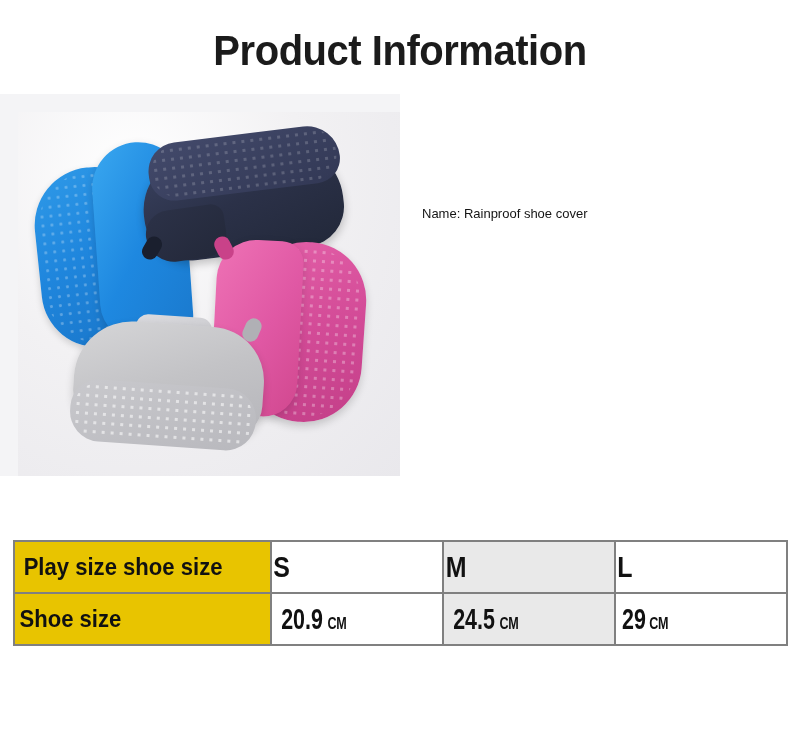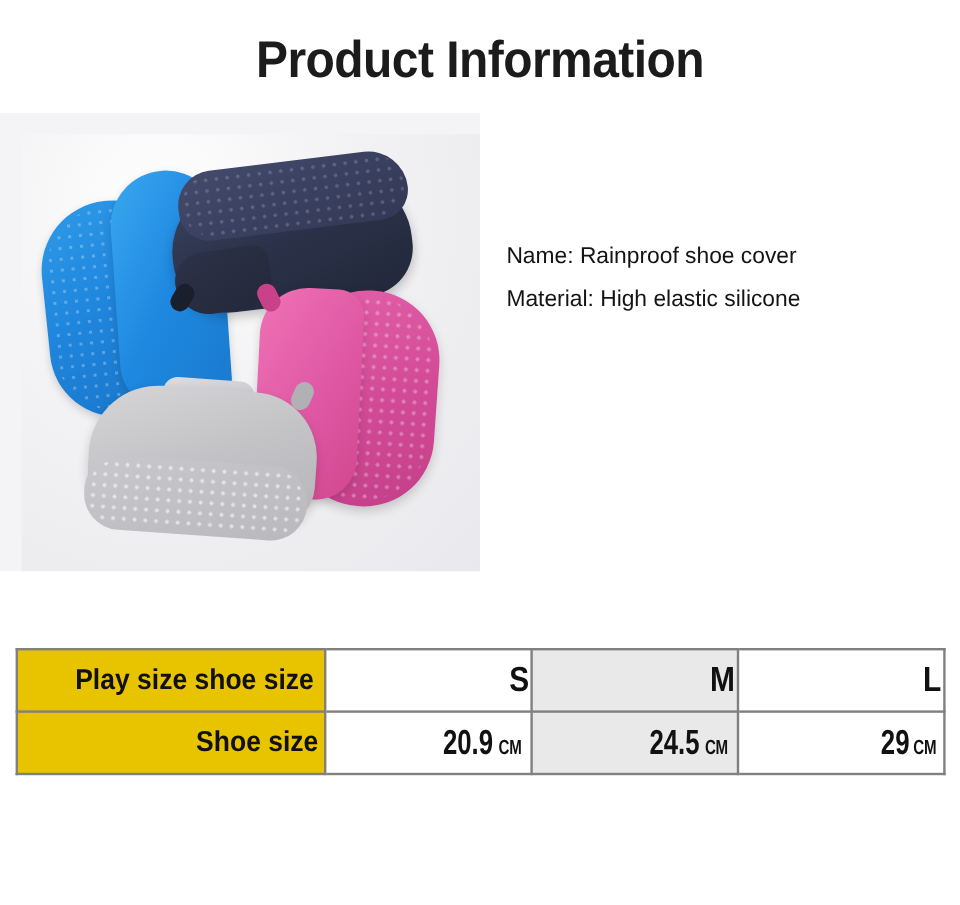--- a/index.html
+++ b/index.html
@@ -166,39 +166,39 @@
 
   
   #spec-list {
     position: absolute;
     left: 422px;
     top: 196px;
     width: 372px;
   }
   .spec-line {
     font-family: "Liberation Sans", sans-serif;
-    font-size: 19px;
+    font-size: 13px;
     line-height: 35.6px;
     color: #141414;
     white-space: nowrap;
   }
 
   
   #size-table {
     position: absolute;
     left: 13px;
     top: 540px;
     width: 767px;
     border-collapse: collapse;
     table-layout: fixed;
   }
   #size-table td {
     border: 2px solid #808080;
     height: 50px;
-    text-align: right;
+    text-align: left;
     vertical-align: middle;
     font-family: "Liberation Sans", sans-serif;
     color: #111111;
     padding: 0;
   }
   td.label-cell {
     width: 255px;
     background: #E8C400;
     font-size: 24px;
     font-weight: bold;
@@ -241,21 +241,20 @@
 
     <div class="shoe gray-collar"></div>
     <div class="shoe gray-body"></div>
     <div class="shoe gray-sole"></div>
     <div class="shoe gray-tab"></div>
   </div>
 </div>
 
 <div id="spec-list">
   <div class="spec-line">Name: Rainproof shoe cover</div>
-  <div class="spec-line">Material: High elastic silicone</div>
 </div>
 
 <table id="size-table">
   <tbody>
     <tr>
       <td class="label-cell"><span>Play size shoe size</span></td>
       <td class="val-cell"><span>S</span></td>
       <td class="val-cell shaded"><span>M</span></td>
       <td class="val-cell"><span>L</span></td>
     </tr>

